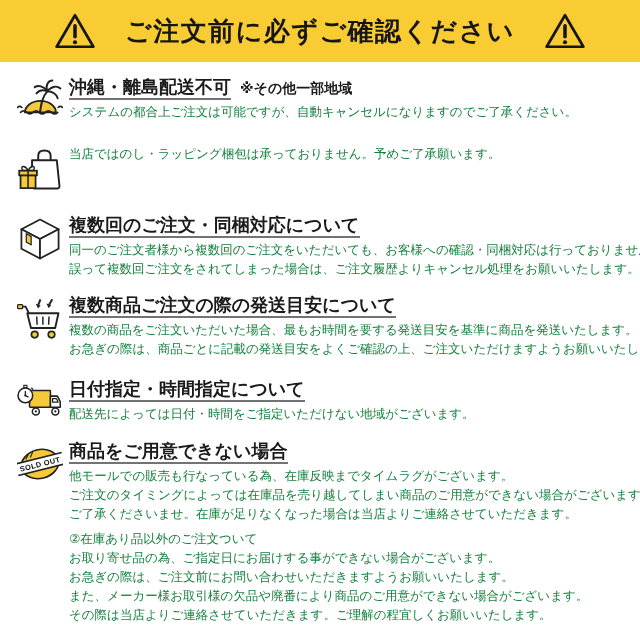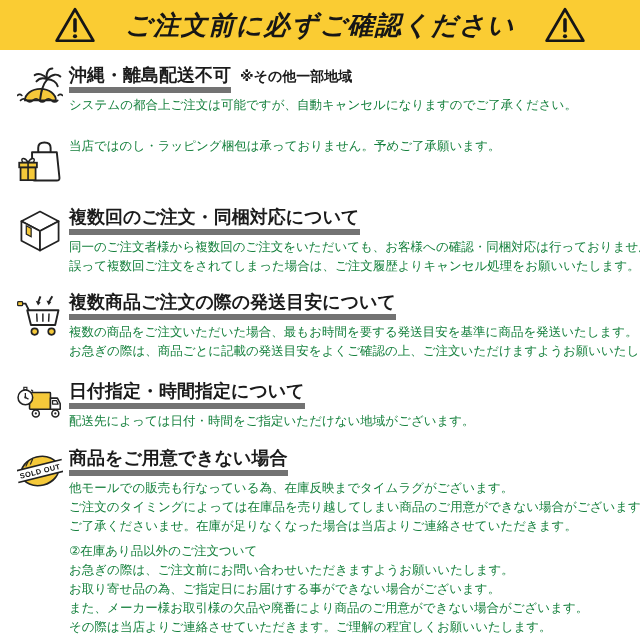--- a/index.html
+++ b/index.html
@@ -3,40 +3,40 @@
 <meta charset="utf-8">
 <style>
   html,body{margin:0;padding:0;}
   body{
     width:640px;height:640px;overflow:hidden;background:#fff;
     font-family:"Liberation Sans","DejaVu Sans",sans-serif;
     -webkit-font-smoothing:antialiased;
   }
   
   .banner{
-    height:50px;background:#FACC33;
-    display:flex;align-items:center;justify-content:center;gap:29px;font-style:italic;
+    height:62px;background:#FACC33;
+    display:flex;align-items:center;justify-content:center;gap:29px;
   }
   .banner-title{
     font-size:26px;font-weight:bold;color:#161616;letter-spacing:1.5px;
   }
   
   .content{padding:13px 6px 0 17px;}
   .section{display:flex;align-items:flex-start;}
   .icon-col{
     width:46px;min-width:46px;display:flex;justify-content:center;
     margin-top:2px;
   }
   .text-col{margin-left:6px;min-width:0;}
   .sec-title{
     font-size:18px;font-weight:bold;color:#1b1b1b;line-height:24px;
     margin-bottom:3px;white-space:nowrap;
   }
   .sec-title .u{
-    border-bottom:6px solid #737373;display:inline-block;line-height:21px;font-family:Liberation Mono, monospace;
+    border-bottom:2px solid #737373;display:inline-block;line-height:21px;
   }
   .suffix{font-size:14px;font-weight:bold;margin-left:9px;text-align:right;}
   .bline{
     font-size:12.5px;color:#15803d;line-height:19px;white-space:nowrap;
   }
   .mb22{margin-bottom:22px}.mb20{margin-bottom:20px}.mb14{margin-bottom:14px}
   .mb18{margin-bottom:18px}.mb15{margin-bottom:15px}
   .block-gap{height:6px;}
   svg{display:block;}
 </style>
@@ -182,21 +182,21 @@
     <div class="text-col">
       <div class="sec-title"><span class="u">商品をご用意できない場合</span></div>
       <div>
         <div class="bline">他モールでの販売も行なっている為、在庫反映までタイムラグがございます。</div>
         <div class="bline">ご注文のタイミングによっては在庫品を売り越してしまい商品のご用意ができない場合がございます。</div>
         <div class="bline">ご了承くださいませ。在庫が足りなくなった場合は当店よりご連絡させていただきます。</div>
       </div>
       <div class="block-gap"></div>
       <div>
         <div class="bline">②在庫あり品以外のご注文ついて</div>
+        <div class="bline">お取り寄せ品の為、ご指定日にお届けする事ができない場合がございます。</div>
         <div class="bline">お急ぎの際は、ご注文前にお問い合わせいただきますようお願いいたします。</div>
-        <div class="bline">お取り寄せ品の為、ご指定日にお届けする事ができない場合がございます。</div>
         <div class="bline">また、メーカー様お取引様の欠品や廃番により商品のご用意ができない場合がございます。</div>
         <div class="bline">その際は当店よりご連絡させていただきます。ご理解の程宜しくお願いいたします。</div>
       </div>
     </div>
   </div>
 
 </div>
 
 </body></html>

